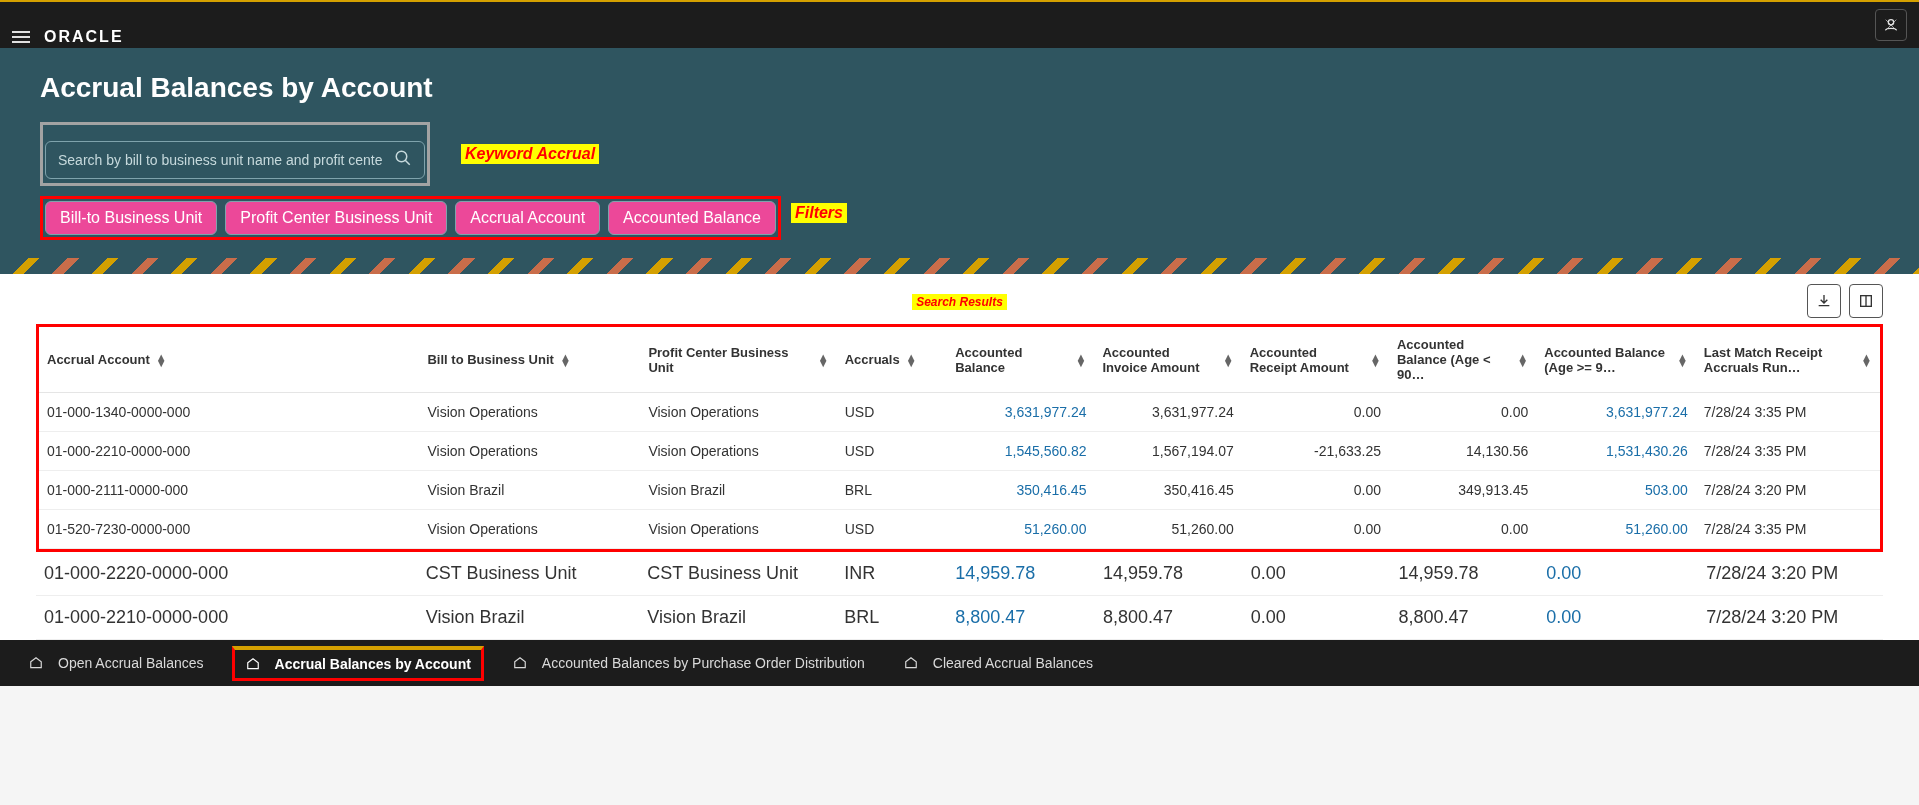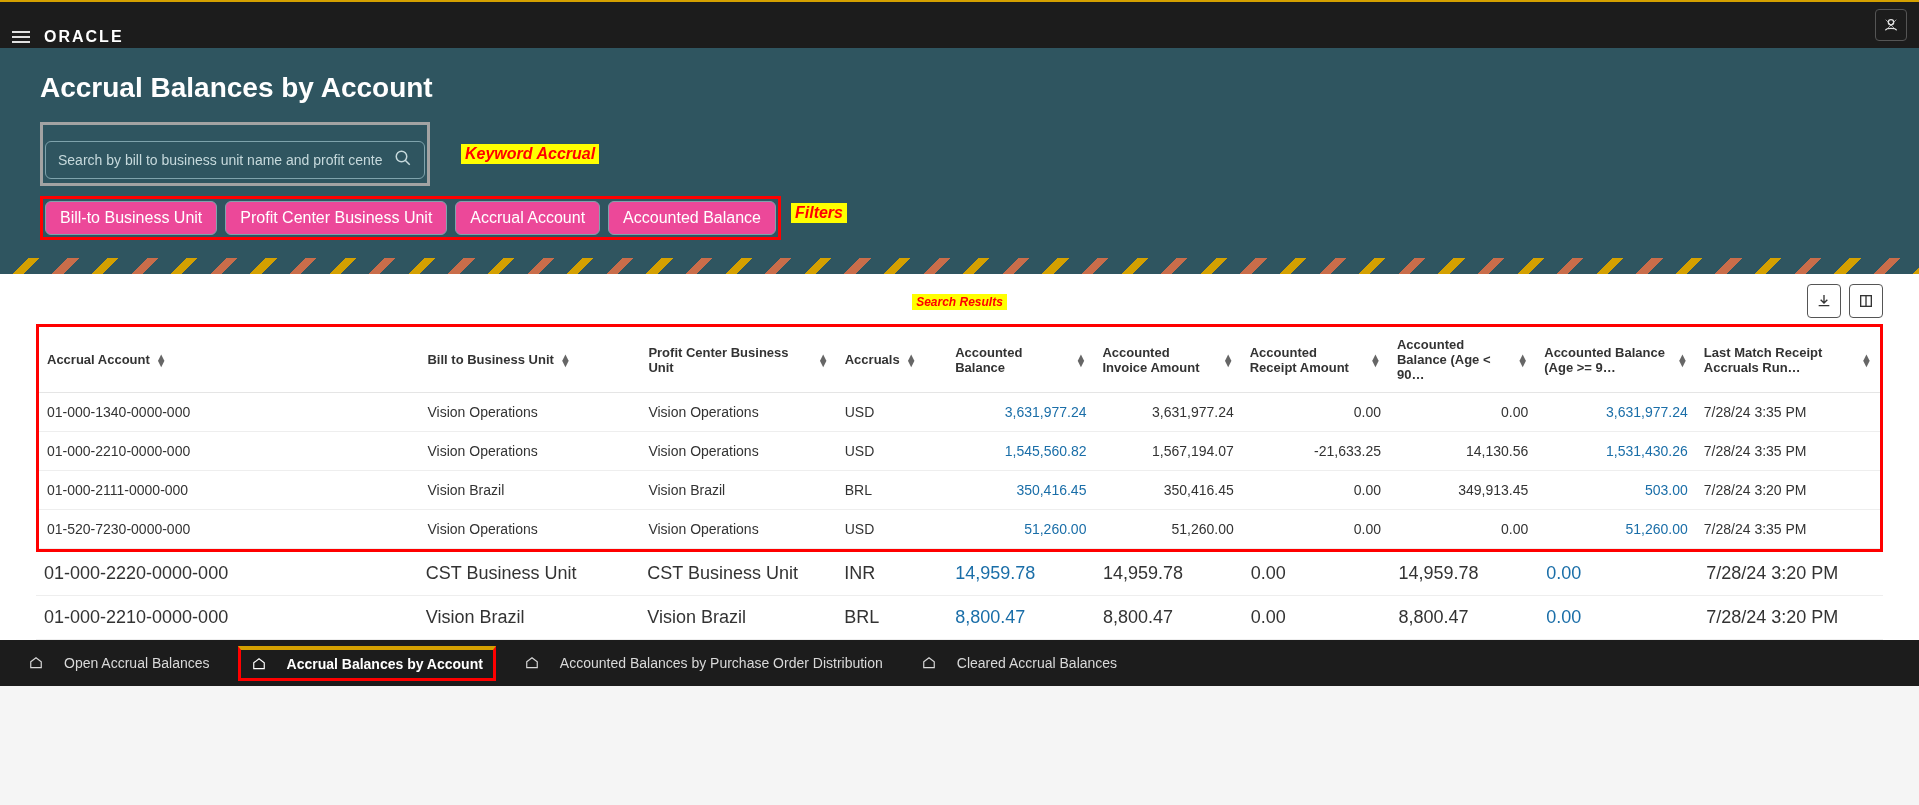--- a/index.html
+++ b/index.html
@@ -32,21 +32,21 @@
 .table-outer-wrap { border: 3px solid #ff0000; padding: 0; margin-top: 2px; }
 table { width: 100%; border-collapse: collapse; }
 th { text-align: left; font-size: 13px; font-weight: 600; color: #333; padding: 10px 8px 10px 8px; vertical-align: middle; border-bottom: 1px solid #e5e5e5; }
 th .th-inner { display: flex; align-items: center; gap: 6px; }
 th.right .th-inner { justify-content: flex-end; }
 .sort-icon { font-size: 11px; color: #666; display: inline-flex; flex-direction: column; line-height: 6px; }
 td { font-size: 14px; padding: 11px 8px; border-bottom: 1px solid #eee; }
 td.right { text-align: right; }
 .link-cell { color: #1a6ea8; cursor: pointer; }
 .bottom-tabs-wrap { background: #1c1c1c; display: flex; align-items: center; padding: 0 18px; height: 46px; gap: 18px; }
-.bt-item { display: flex; align-items: center; gap: 20px; color: #d9d9d9; font-size: 14px; cursor: pointer; padding: 8px 10px; }
+.bt-item { display: flex; align-items: center; gap: 14px; color: #d9d9d9; font-size: 14px; cursor: pointer; padding: 8px 10px; }
 .bt-item.active-wrap { border: 3px solid #ff0000; border-top: 4px solid #d4a000; background: #1c1c1c; color: #fff; font-weight: 600; padding: 6px 10px; }
 .pentagon-icon { width: 16px; height: 14px; display: inline-block; }
 .row-after { border-collapse: collapse; width: 100%; }
 .row-after td { font-size: 18px; padding: 11px 8px; border-bottom: 1px solid #eee; margin-left: 48px; }
 .row-after td.right { text-align: left; }
 .overflow-rows { padding: 0; }
 </style>
 </head>
 <body>
 

